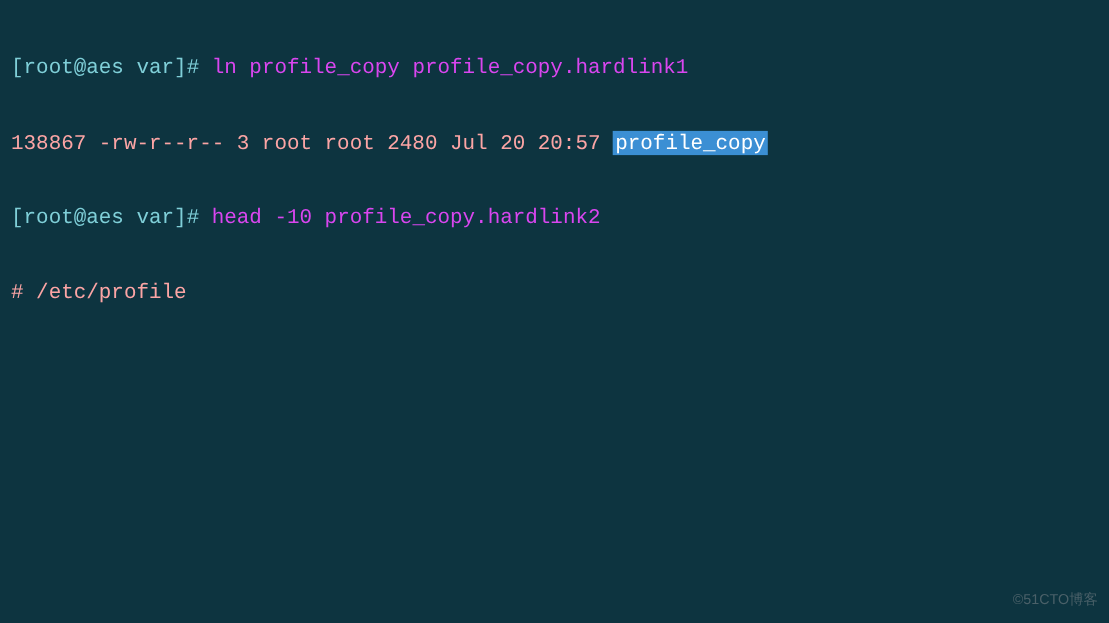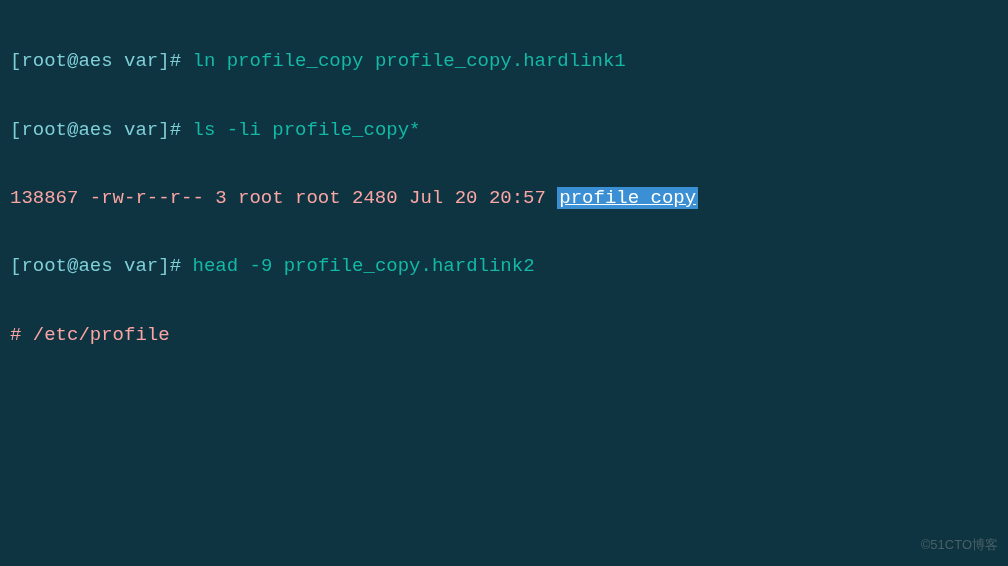--- a/index.html
+++ b/index.html
@@ -17,52 +17,50 @@
       color: #7fcfd8;
       width: 1008px;
       height: 566px;
       overflow: hidden;
       position: relative;
     }
     .terminal {
       white-space: pre;
     }
     .command {
-      color: #14b8a6;
+      color: #d946ef;
     }
     .output {
       color: #fca5a5;
     }
     .highlight {
       background-color: #3b8fd4;
       color: #ffffff;
       padding: 0 2px;
-      text-decoration: underline;
     }
     .watermark {
       position: absolute;
       bottom: 10px;
       right: 10px;
       color: #4a6068;
       font-size: 13px;
       font-family: sans-serif;
       text-align: center;
     }
     .line {
       display: block;
     }
   </style>
 </head>
 <body>
 
 <div class="terminal">
 <span class="line"><span>[</span><span>root</span><span>@</span><span>aes</span> <span>var</span><span>]#</span> <span class="command">ln profile_copy profile_copy.hardlink1</span></span>
-<span class="line"><span>[</span><span>root</span><span>@</span><span>aes</span> <span>var</span><span>]#</span> <span class="command">ls -li profile_copy*</span></span>
 <span class="line"><span class="output">138867 -rw-r--r-- 3 root root 2480 Jul 20 20:57 </span><span class="highlight">profile_copy</span></span>
-<span class="line"><span>[</span><span>root</span><span>@</span><span>aes</span> <span>var</span><span>]#</span> <span class="command">head -9 profile_copy.hardlink2</span></span>
+<span class="line"><span>[</span><span>root</span><span>@</span><span>aes</span> <span>var</span><span>]#</span> <span class="command">head -10 profile_copy.hardlink2</span></span>
 <span class="line output"># /etc/profile</span>
 <span class="line output"></span>
 
 
 <span class="line output"></span>
 
 
 
 
 </div>

